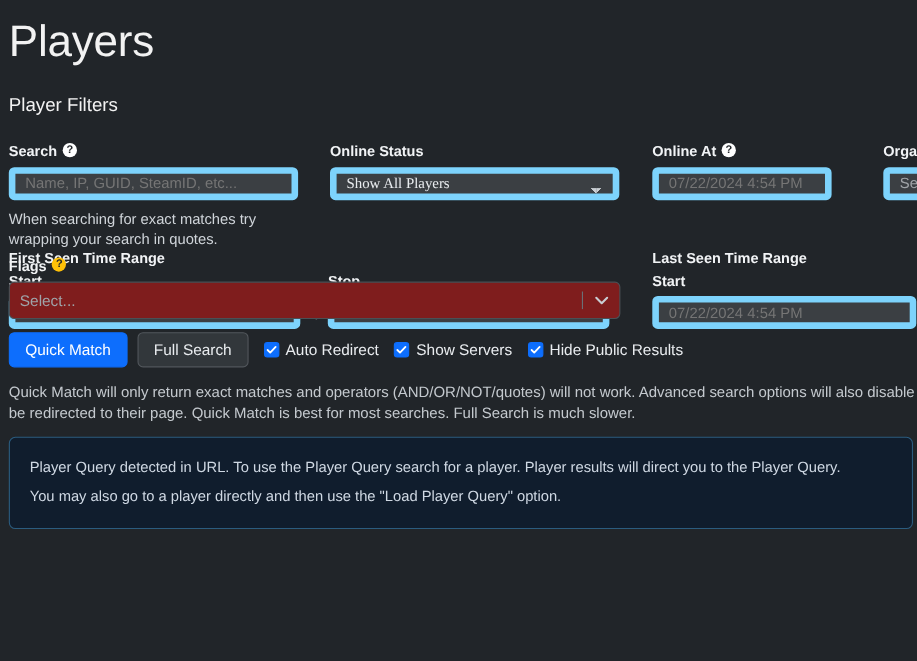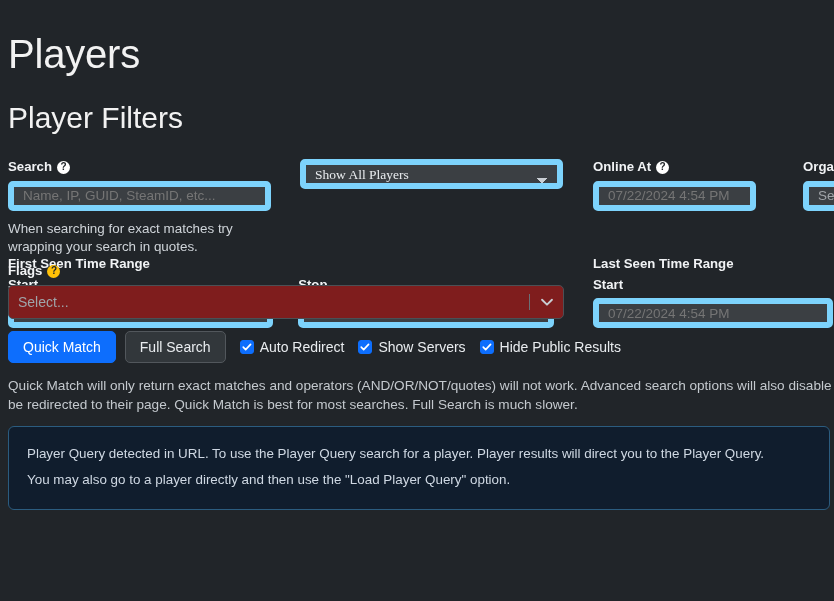--- a/index.html
+++ b/index.html
@@ -16,51 +16,49 @@
     color: #dee2e6;
     -webkit-font-smoothing: antialiased;
   }
 
   .page {
     position: relative;
     width: 834px;
     height: 522px;
     padding: 0 8px;
     overflow: hidden;
-    margin-top: 16px;
   }
 
   
   .page-title {
     font-size: 40px;
     line-height: 1;
     font-weight: 400;
     color: #f2f2f2;
     margin: 0;
     padding-top: 18px;
     letter-spacing: -0.2px;
   }
   .section-title {
-    font-size: 30px;
+    font-size: 17px;
     line-height: 1;
     font-weight: 400;
     color: #f2f2f2;
     margin: 0;
     padding-top: 29px;
   }
 
   
   .field-label {
     font-size: 13.2px;
     font-weight: bold;
     color: #f1f3f5;
     line-height: 1.25;
     margin: 0 0 5px 0;
     display: flex;
-    align-items: center;
     gap: 5px;
     white-space: nowrap;
   }
   .group-label {
     font-size: 13.2px;
     font-weight: bold;
     color: #f1f3f5;
     line-height: 1.3;
     margin: 0;
     white-space: nowrap;
@@ -274,20 +272,23 @@
     <div class="col-search">
       <div class="field-label">
         <span>Search</span>
         <span class="help-icon">?</span>
       </div>
       <input class="ctl" type="text" placeholder="Name, IP, GUID, SteamID, etc..." style="">
       <p class="helper-text">When searching for exact matches try wrapping your search in quotes.</p>
     </div>
 
     <div class="col-status">
+      <div class="field-label">
+        <span>Online Status</span>
+      </div>
       <select class="ctl">
         <option>Show All Players</option>
       </select>
     </div>
 
     <div class="col-onlineat">
       <div class="field-label">
         <span>Online At</span>
         <span class="help-icon">?</span>
       </div>

